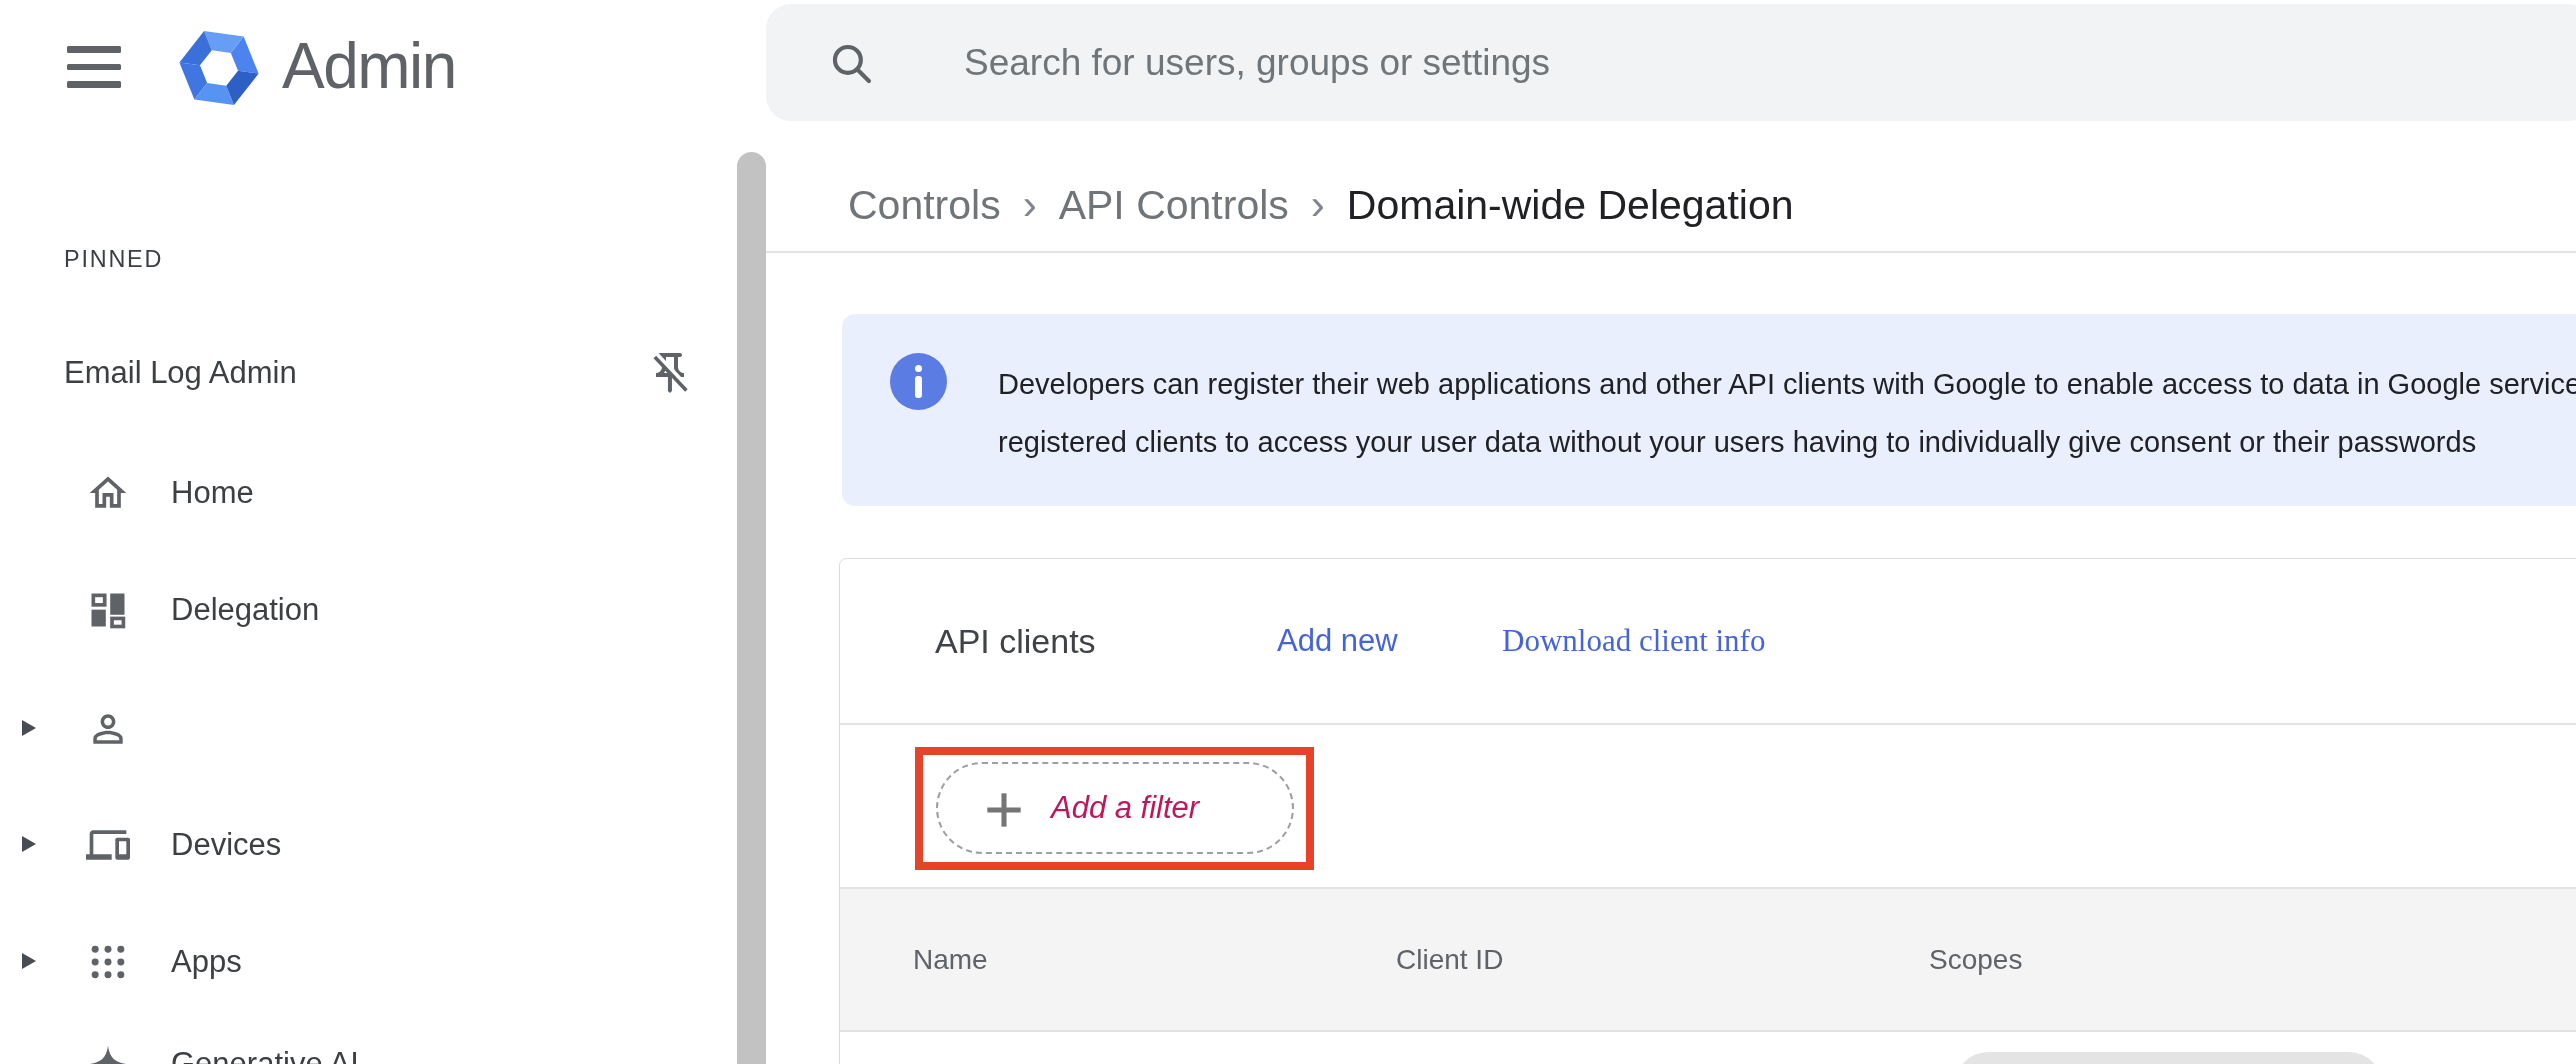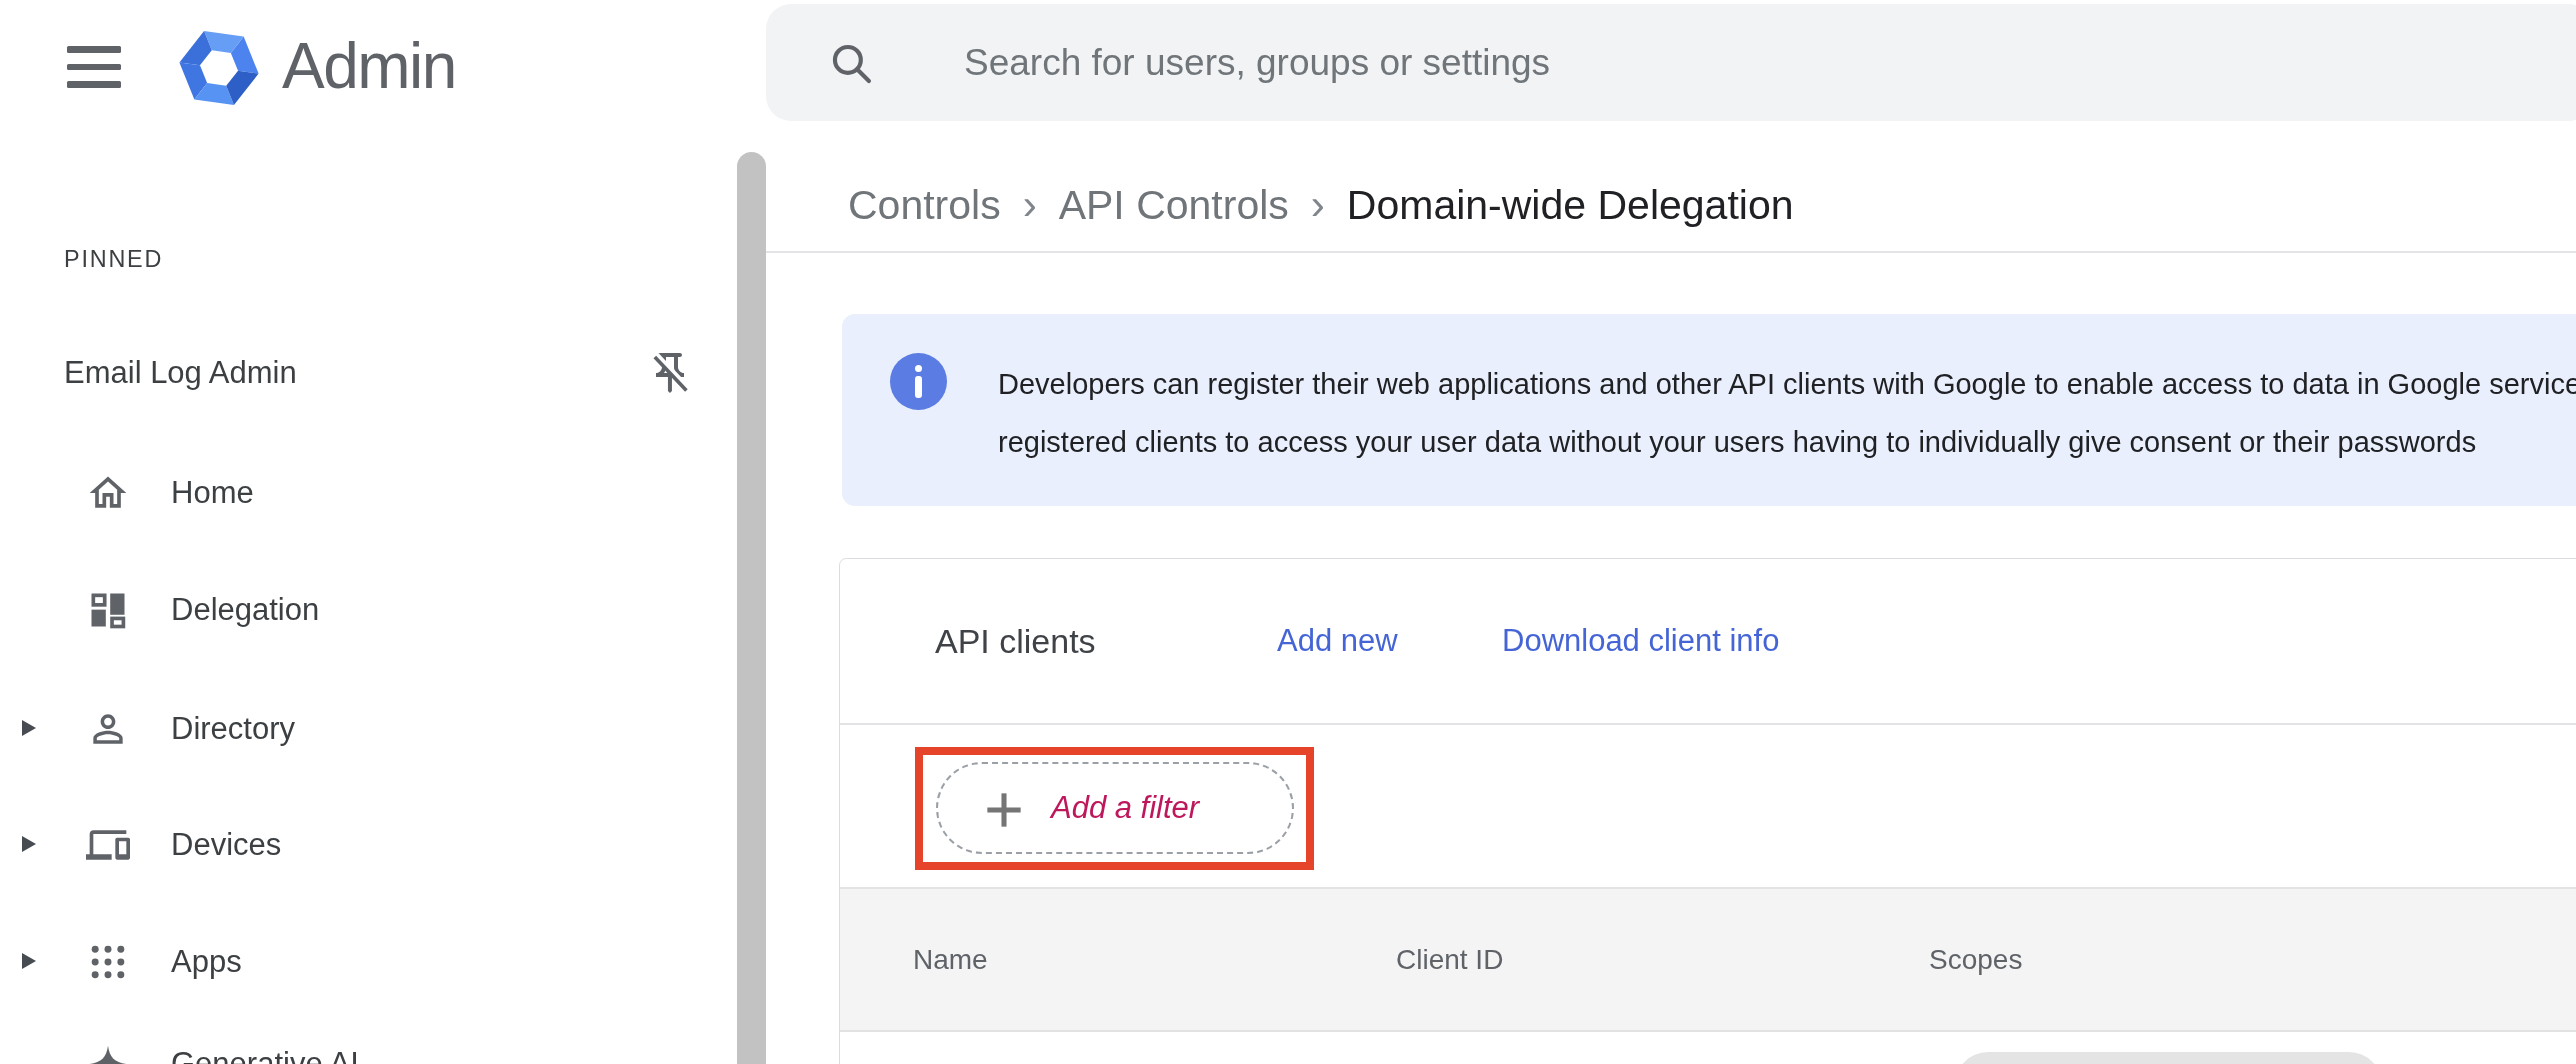--- a/index.html
+++ b/index.html
@@ -38,21 +38,21 @@
 
   .banner { left:842px; top:314px; width:1901px; height:192px; background:#e9effc; border-radius:13px; overflow:hidden; }
   .banner-icon { position:absolute; left:48px; top:39px; width:57px; height:57px; border-radius:50%; background:#5b7ce2; }
   .banner-icon i { position:absolute; left:25px; top:11.7px; width:7.3px; height:7.3px; border-radius:50%; background:#fff; }
   .banner-icon b { position:absolute; left:25px; top:23.4px; width:7.3px; height:22px; border-radius:2.9px; background:#fff; }
   .banner-text { position:absolute; left:156px; top:41px; font-size:29px; line-height:58px; color:#202124; white-space:nowrap; }
 
   .card { left:839px; top:558px; width:1769px; height:592px; border:1.5px solid #dadce0; border-radius:7.3px; background:#fff; }
   .card-title { position:absolute; left:95px; top:0; height:164px; line-height:164px; font-size:34px; font-weight:500; color:#3f4347; }
   .card-link { position:absolute; top:0; height:164px; line-height:164px; font-size:31px; font-weight:500; color:#4565d6; cursor:pointer; white-space:nowrap; }
-  .link-addnew { left:437px; } .link-download { left:662px; }
+  .link-addnew { left:437px; } .link-download { left:662px;font-family:Liberation Serif, serif; }
   .card-div1 { position:absolute; left:0; top:164px; width:100%; height:1.5px; background:#e3e3e5; }
   .filter-pill { position:absolute; left:96px; top:203px; width:358px; height:92px; border:2.2px dashed #9aa0a6; border-radius:46px; cursor:pointer; }
   .filter-plus { position:absolute; left:45px; top:25px; width:42px; height:42px; }
   .filter-label { position:absolute; left:113px; top:0; height:88px; line-height:88px; font-size:31px; color:#be185d; white-space:nowrap;font-style:italic; }
   .card-div2 { position:absolute; left:0; top:328px; width:100%; height:1.5px; background:#e3e3e5; }
   .thead { position:absolute; left:0; top:330px; width:100%; height:141px; background:#f4f4f5; }
   .th { position:absolute; top:0; height:141px; line-height:141px; font-size:28px; font-weight:500; color:#5f6368; white-space:nowrap; }
   .th-name { left:73px; } .th-client { left:556px; } .th-scopes { left:1089px; }
   .thead-border { position:absolute; left:0; top:471px; width:100%; height:1.5px; background:#e2e2e2; }
   .skeleton-pill { position:absolute; left:1115px; top:493px; width:427px; height:66px; border-radius:33px; background:#e4e4e4; }
@@ -114,21 +114,20 @@
   <span class="side-label" style="left:171px;">Delegation</span>
 </div>
 
 <div class="abs side-row" style="top:670px;">
   <span class="expand-arrow"></span>
   <span class="side-icon">
     <svg width="44" height="44" viewBox="0 0 24 24" fill="#5f6368">
       <path d="M12 5.9c1.16 0 2.1.94 2.1 2.1s-.94 2.1-2.1 2.1S9.9 9.16 9.9 8s.94-2.1 2.1-2.1m0 9c2.97 0 6.1 1.46 6.1 2.1v1.1H5.9V17c0-.64 3.13-2.1 6.1-2.1M12 4C9.79 4 8 5.79 8 8s1.79 4 4 4 4-1.79 4-4-1.79-4-4-4zm0 9c-2.67 0-8 1.34-8 4v3h16v-3c0-2.66-5.33-4-8-4z"></path>
     </svg>
   </span>
-  <span class="side-label" style="left:171px;">Directory</span>
 </div>
 
 <div class="abs side-row" style="top:786px;">
   <span class="expand-arrow"></span>
   <span class="side-icon">
     <svg width="44" height="44" viewBox="0 0 24 24" fill="#5f6368">
       <path d="M4 6h18V4H4c-1.1 0-2 .9-2 2v11H0v3h14v-3H4V6zm19 2h-6c-.55 0-1 .45-1 1v10c0 .55.45 1 1 1h6c.55 0 1-.45 1-1V9c0-.55-.45-1-1-1zm-1 9h-4v-7h4v7z"></path>
     </svg>
   </span>
   <span class="side-label" style="left:171px;">Devices</span>

